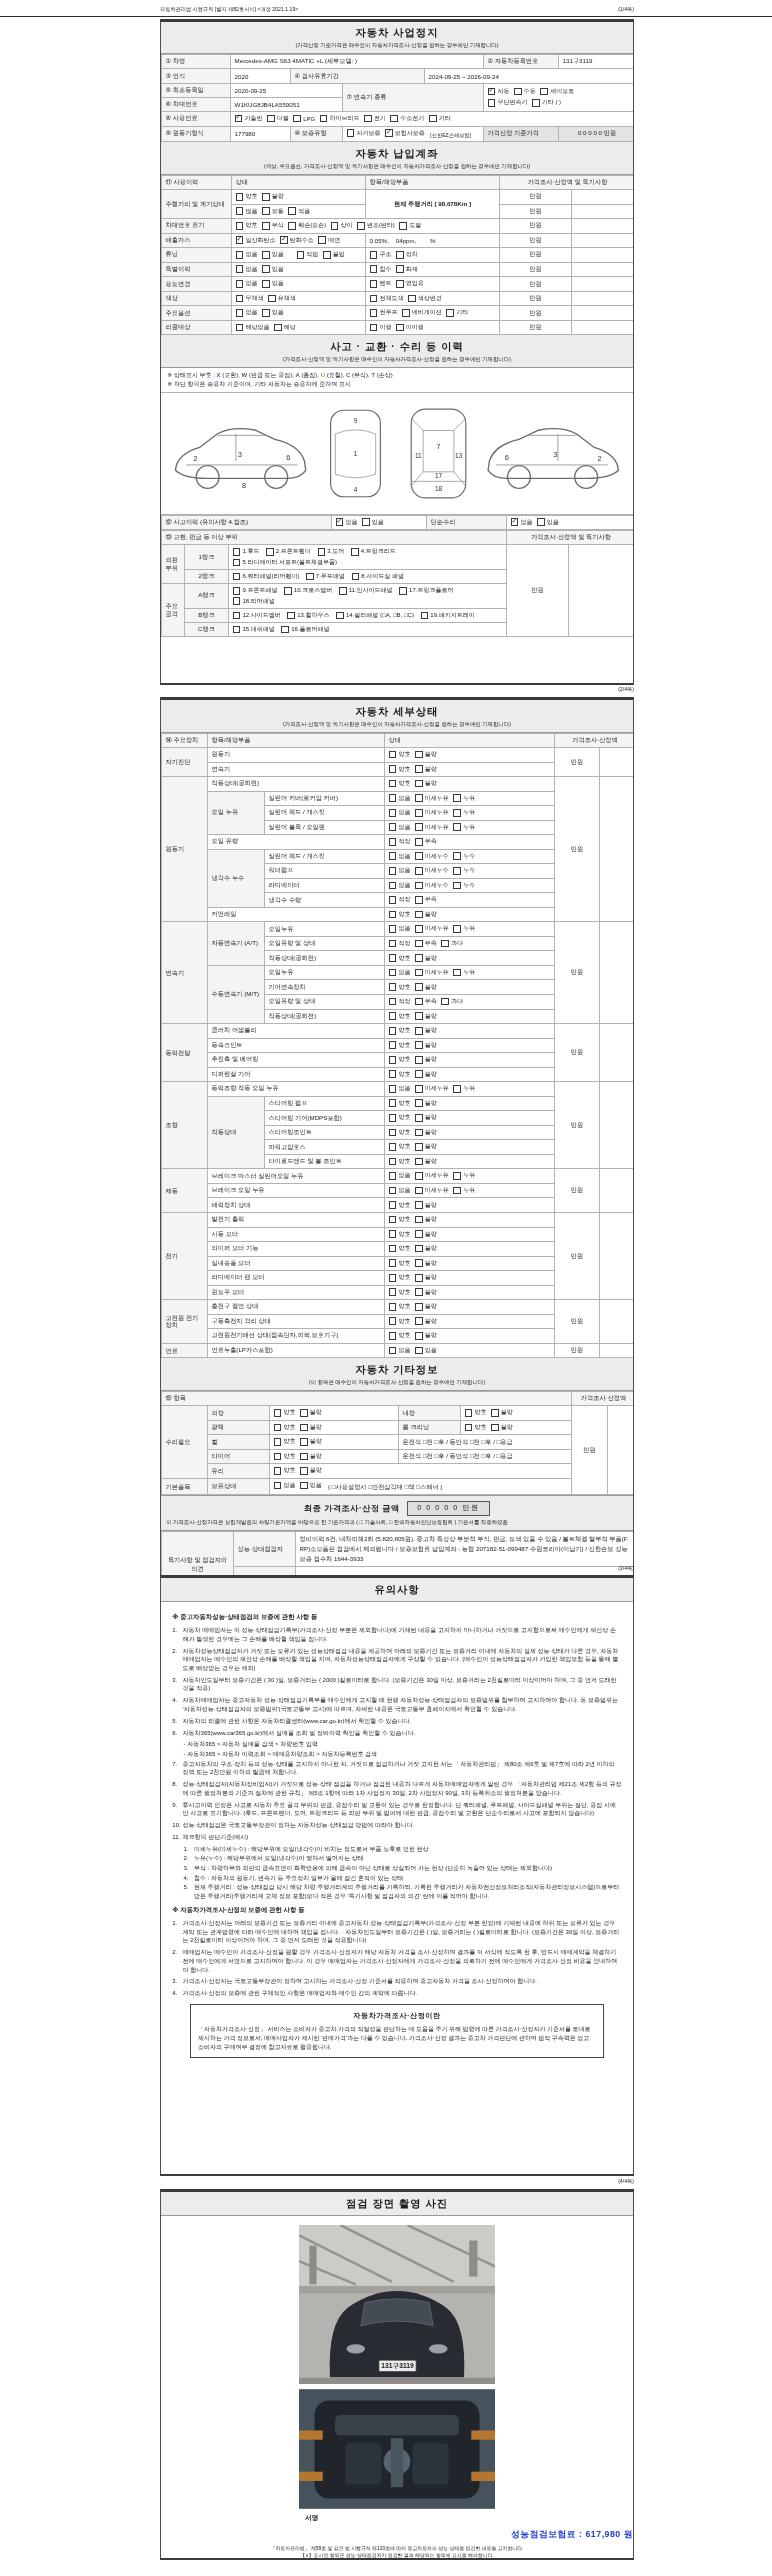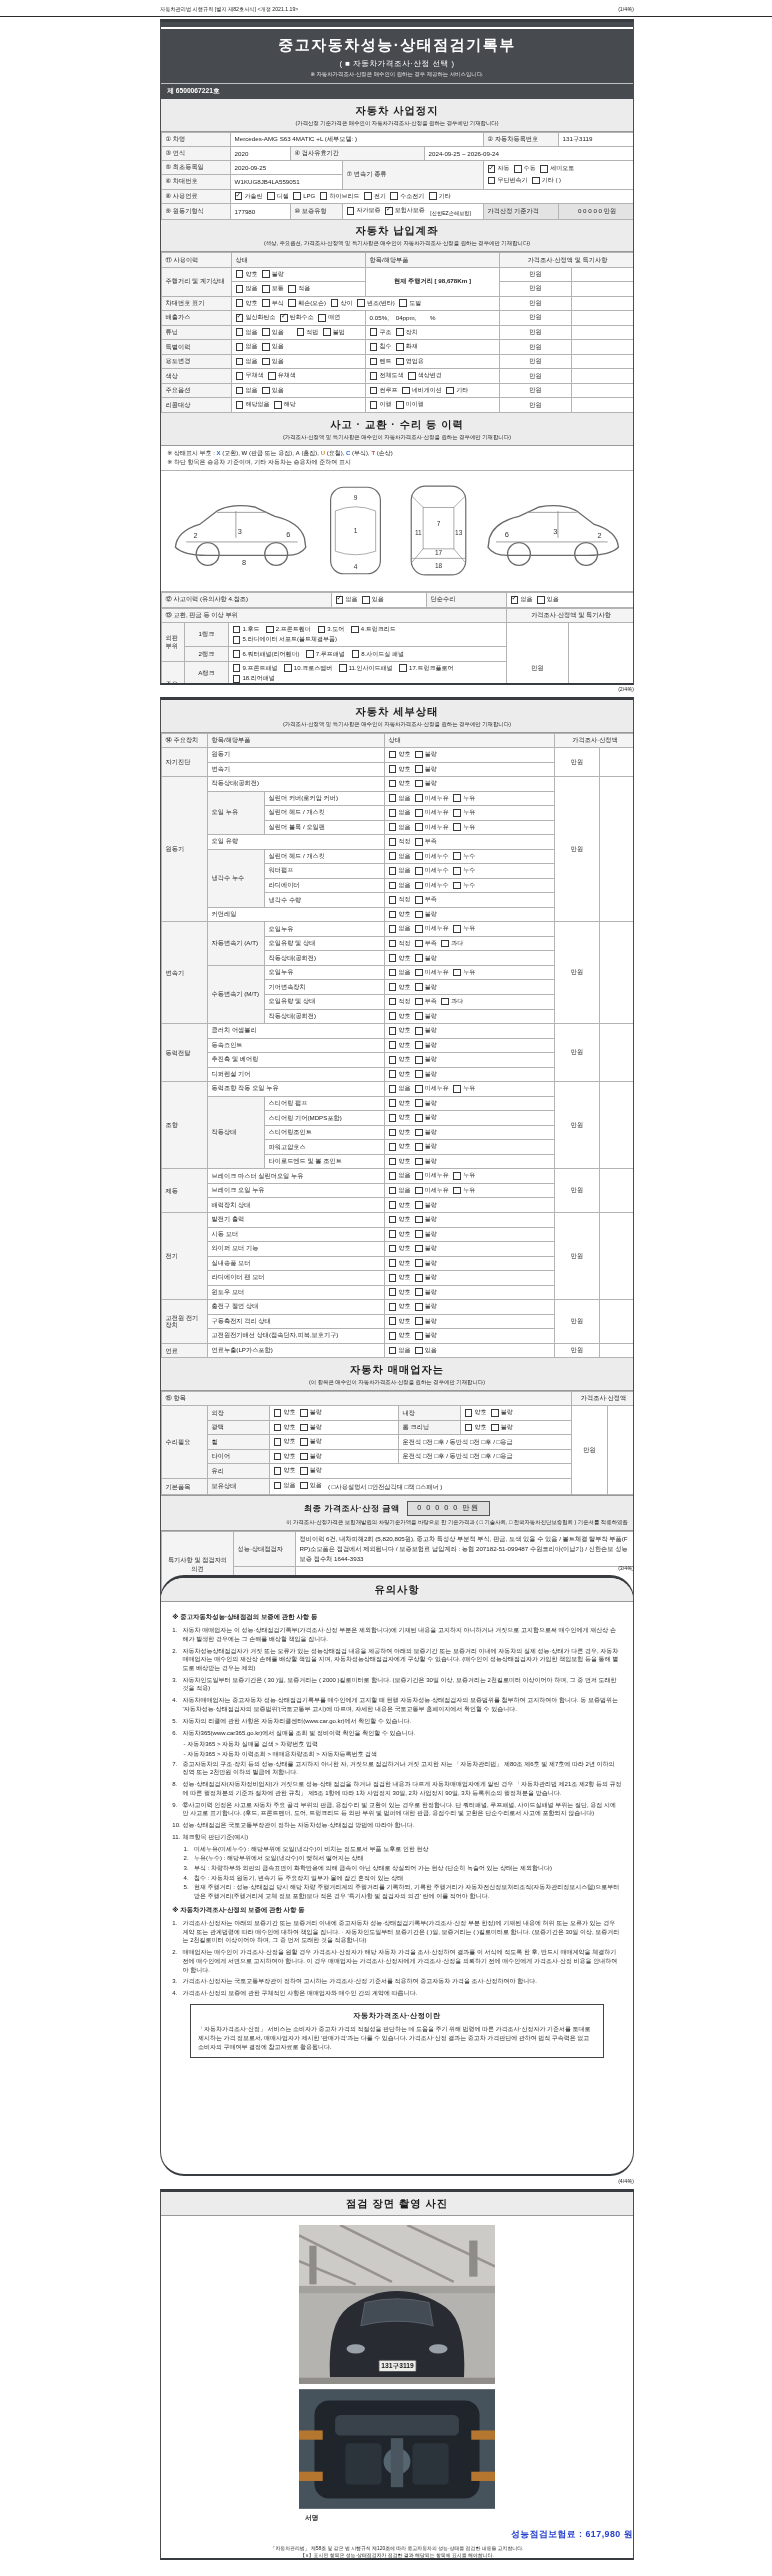--- a/index.html
+++ b/index.html
@@ -3,21 +3,21 @@
 <meta charset="utf-8">
 <style>
   html,body{margin:0;padding:0;}
   body{width:773px;height:2576px;position:relative;background:#fff;overflow:hidden;
        font-family:"Liberation Sans","DejaVu Sans",sans-serif;color:#1c1c1c;}
   .meta-line{position:absolute;left:160px;width:474px;top:6.2px;display:flex;justify-content:space-between;font-size:5.2px;color:#222;}
   .top-rule{position:absolute;left:0;top:15.5px;width:773px;height:1px;background:#2b2b2b;}
   .page{position:absolute;left:160px;width:474px;background:#fff;border:1px solid #4a4c50;border-top:3.1px solid #383b40;border-bottom:2.6px solid #383b40;box-sizing:border-box;overflow:hidden;}
   .p1{top:18.5px;height:666px;}
   .p2{top:697px;height:1033px;}
-  .p3{top:1575px;height:601px;border-radius:24px;}
+  .p3{top:1575px;height:601px;}
   .p4{top:2189px;height:371px;}
   .marker{position:absolute;width:474px;left:160px;text-align:right;font-size:5.2px;color:#222;}
   .m2{top:686px}.m3{top:1565px}.m4{top:2178px}
   
   .hdr{background:#474a4f;color:#fff;padding-top:5.2px;}
   .hdr .white-strip{height:2.6px;background:#fff;margin:0 0 7.2px 0;}
   .hdr-title{text-align:center;font-size:15px;font-weight:bold;letter-spacing:1.5px;}
   .hdr-sub{text-align:center;font-size:7.7px;margin-top:3.1px;letter-spacing:0.5px;}
   .hdr-note{text-align:center;font-size:5.4px;color:#e6e6e6;margin-top:2.6px;}
   .docno{border-top:0.5px solid rgba(255,255,255,.65);margin-top:5.2px;padding:2.6px 6.2px 3.1px;font-size:6.7px;font-weight:bold;text-align:left;}
@@ -49,21 +49,21 @@
   .notice-body{padding:6.2px 11.3px 5.2px;}
   .nsec-t{font-size:6.4px;font-weight:bold;margin:5.2px 0 4.1px;}
   .ni{display:flex;font-size:6px;line-height:1.45;margin-bottom:3.1px;}
   .ni .num{width:10.3px;flex:none;}
   .ni .txt{flex:1;}
   .ni.sub{margin-left:11.3px;margin-bottom:1px;}
   .inner-box{border:0.8px solid #444;margin:6.2px 17.5px 3.1px;padding:4.1px 7.2px 5.2px;font-family:Liberation Serif, serif;}
   .inner-box .ib-t{text-align:center;font-weight:bold;font-size:7.2px;margin:2.1px 0 4.1px;letter-spacing:0.5px;}
   .inner-box .ib-b{font-size:6px;line-height:1.5;}
   
-  .final{background:#ececec;border-top:0.5px solid #999;border-bottom:0.5px solid #999;padding:4.1px 5.2px 4.6px;text-align:right;}
+  .final{background:#ececec;border-top:0.5px solid #999;border-bottom:0.5px solid #999;padding:4.1px 5.2px 4.6px;text-align:left;}
   .final-row{display:flex;justify-content:center;align-items:center;gap:7.2px;}
   .final-l{font-size:8.2px;font-weight:bold;letter-spacing:0.5px;}
   .final-v{border:0.8px solid #555;background:#dedede;padding:1.5px 9.3px;font-size:7.2px;letter-spacing:1.5px;}
   .final-n{font-size:5.4px;margin-top:3.1px;}
   
   .photo-wrap{text-align:center;padding-top:5.2px;}
   .photo{display:block;margin:4.1px auto 5.2px;}
   .sign-row{margin-top:3.1px;font-size:6.7px;font-weight:bold;padding-left:144px;}
   .fee{text-align:right;font-size:8.8px;font-weight:bold;color:#2440cc;letter-spacing:0.5px;margin-top:5.2px;}
   .foot{font-size:4.9px;text-align:center;color:#222;margin-top:4.6px;line-height:1.5;}
@@ -74,27 +74,20 @@
 </head>
 <body>
 
 <div class="meta-line">
   <span>자동차관리법 시행규칙 [별지 제82호서식] &lt;개정 2021.1.19&gt;</span>
   <span>(1/4쪽)</span>
 </div>
 <div class="top-rule"></div>
 
 <div class="page p1">
-  <div class="hdr">
-    <div class="white-strip"></div>
-    <div class="hdr-title">중고자동차성능·상태점검기록부</div>
-    <div class="hdr-sub">( ■ 자동차가격조사·산정 선택 )</div>
-    <div class="hdr-note">※ 자동차가격조사·산정은 매수인이 원하는 경우 제공하는 서비스입니다.</div>
-    <div class="docno">제 6500067221호</div>
-  </div>
 
   <div class="band">
     <div class="band-t">자동차 사업정지</div>
     <div class="band-s">(가격산정 기준가격은 매수인이 자동차가격조사·산정을 원하는 경우에만 기재합니다)</div>
   </div>
   <div id="basic-table">
       <table class="tbl">
         <colgroup>
           <col style="width: 69px;">
           <col style="width: 60px;">
@@ -1122,21 +1115,21 @@
                 <span class="cbl">있음</span>
               </span></td>
             <td class="price" rowspan="1">만원</td>
             <td rowspan="1"></td>
           </tr>
         </tbody>
       </table>
     </div>
 
   <div class="band">
-    <div class="band-t">자동차 매매업자는</div>
+    <div class="band-t">자동차 기타정보</div>
     <div class="band-s">(이 항목은 매수인이 자동차가격조사·산정을 원하는 경우에만 기재합니다)</div>
   </div>
   <div id="etc-table">
       <table class="tbl">
         <colgroup>
           <col style="width: 46px;">
           <col style="width: 62px;">
           <col style="width: 129px;">
           <col style="width: 62px;">
           <col style="width: 111px;">

